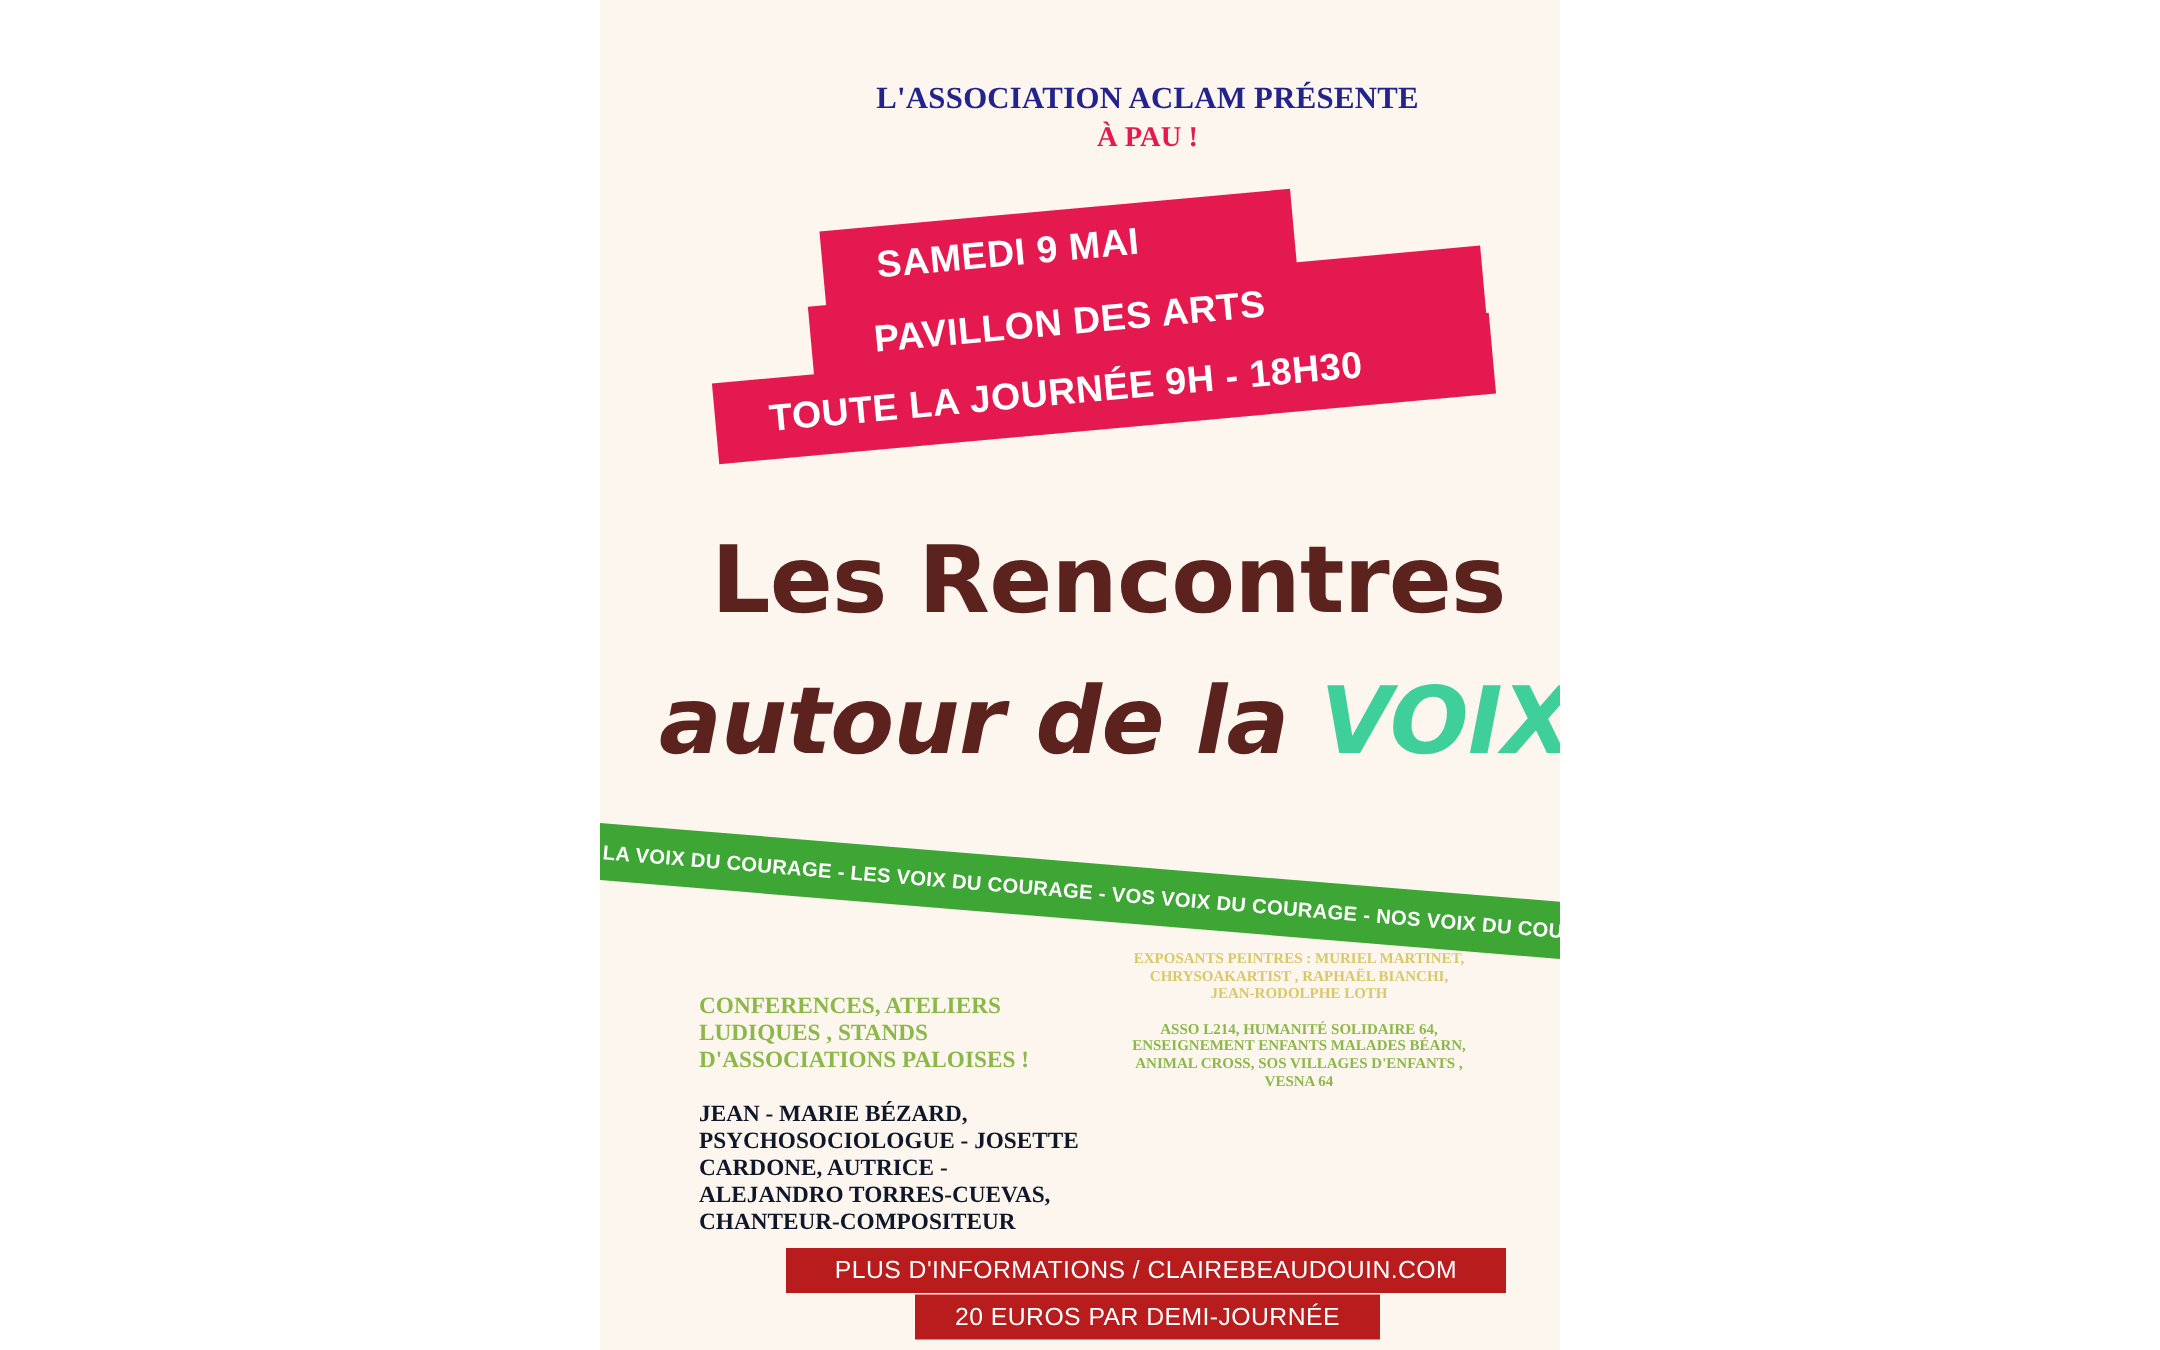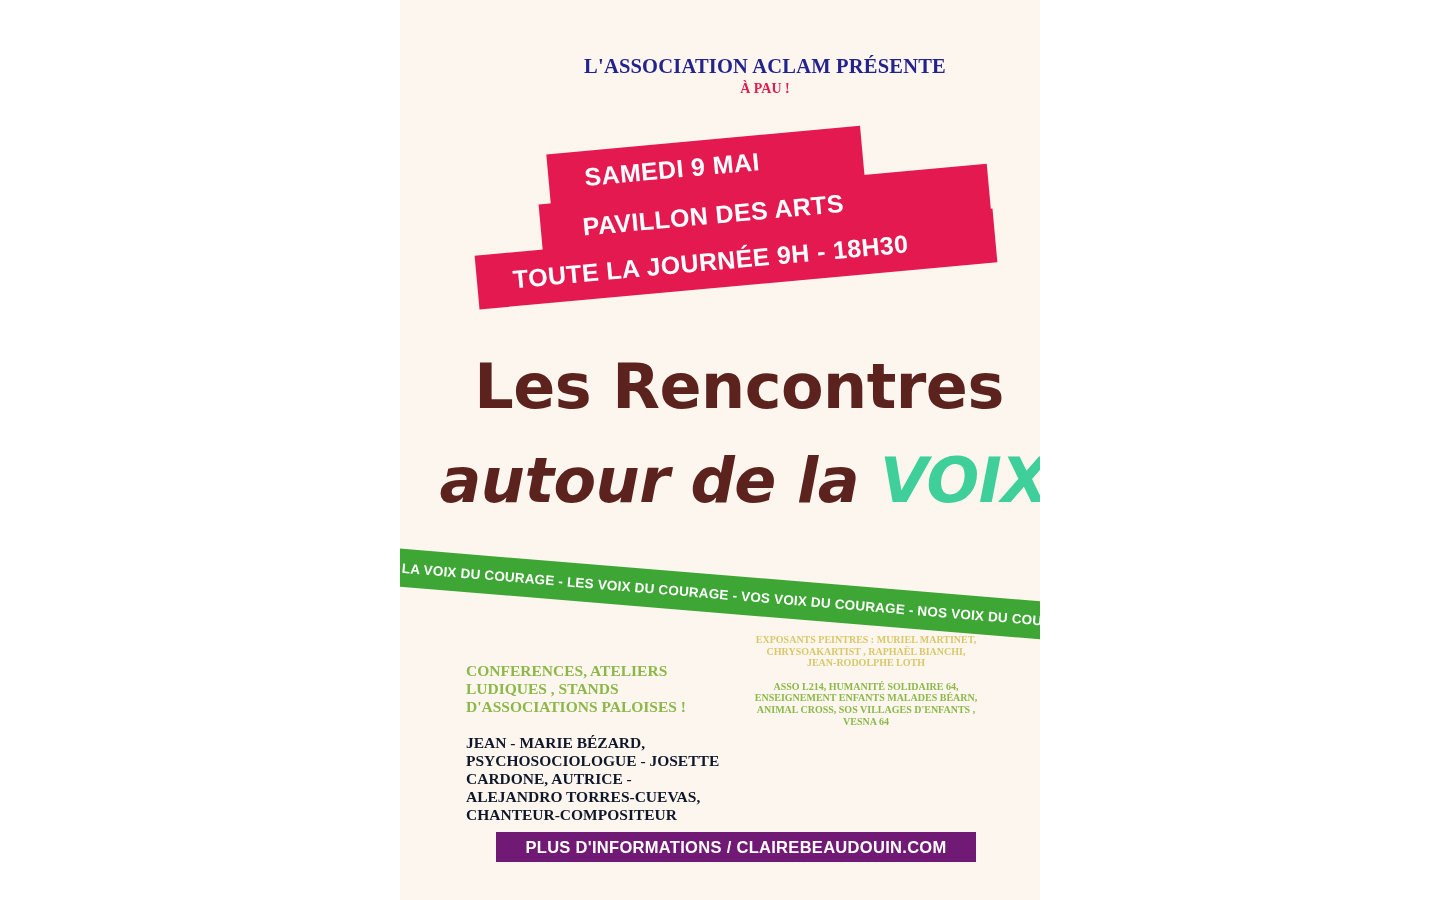--- a/index.html
+++ b/index.html
@@ -37,21 +37,21 @@
     font-family: "Liberation Serif", serif;
     font-weight: bold;
     font-size: 20.5px;
     letter-spacing: 0.2px;
     color: #23238e;
     text-transform: uppercase;
   }
   .header .line3 {
     font-family: "Liberation Serif", serif;
     font-weight: bold;
-    font-size: 14px;
+    font-size: 19px;
     color: #e4194f;
     text-transform: uppercase;
     margin-top: 1px;
   }
 
   
   .banners {
     position: absolute;
     top: 134px;
     left: 0;
@@ -178,31 +178,32 @@
   
   .footer {
     position: absolute;
     left: 0;
     top: 828px;
     width: 640px;
     height: 72px;
   }
   .fbar {
     position: absolute;
-    background: #701a75;
+    background: #b91c1c;
     color: #ffffff;
     font-family: "Liberation Sans", sans-serif;
-    font-weight: bold;
+    font-weight: normal;
     font-size: 16.5px;
     letter-spacing: 0.3px;
     display: flex;
     align-items: center;
     justify-content: center;
     text-transform: uppercase;
     white-space: nowrap;
+    margin-left: 28px;
   }
   .fbar.f1 {
     left: 96px;
     top: 4px;
     width: 480px;
     height: 30px;
   }
   .fbar.f2 {
     left: 182px;
     top: 35px;
@@ -238,15 +239,16 @@
     <div class="block2">JEAN - MARIE BÉZARD, PSYCHOSOCIOLOGUE - JOSETTE CARDONE, AUTRICE - ALEJANDRO TORRES-CUEVAS, CHANTEUR-COMPOSITEUR</div>
   </div>
 
   <div class="col-right">
     <div class="block1">EXPOSANTS PEINTRES : MURIEL MARTINET, CHRYSOAKARTIST , RAPHAËL BIANCHI, JEAN-RODOLPHE LOTH</div>
     <div class="block2">ASSO L214, HUMANITÉ SOLIDAIRE 64, ENSEIGNEMENT ENFANTS MALADES BÉARN, ANIMAL CROSS, SOS VILLAGES D'ENFANTS , VESNA 64</div>
   </div>
 
   <div class="footer">
     <div class="fbar f1">PLUS D'INFORMATIONS / CLAIREBEAUDOUIN.COM</div>
+    <div class="fbar f2">20 EUROS PAR DEMI-JOURNÉE</div>
   </div>
 
 </div>
 
 </body></html>

